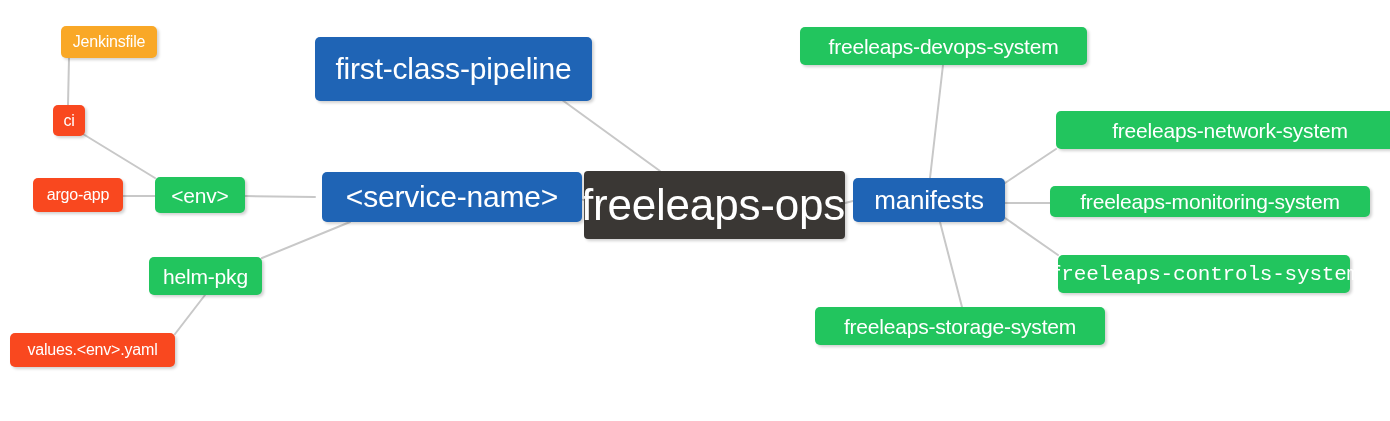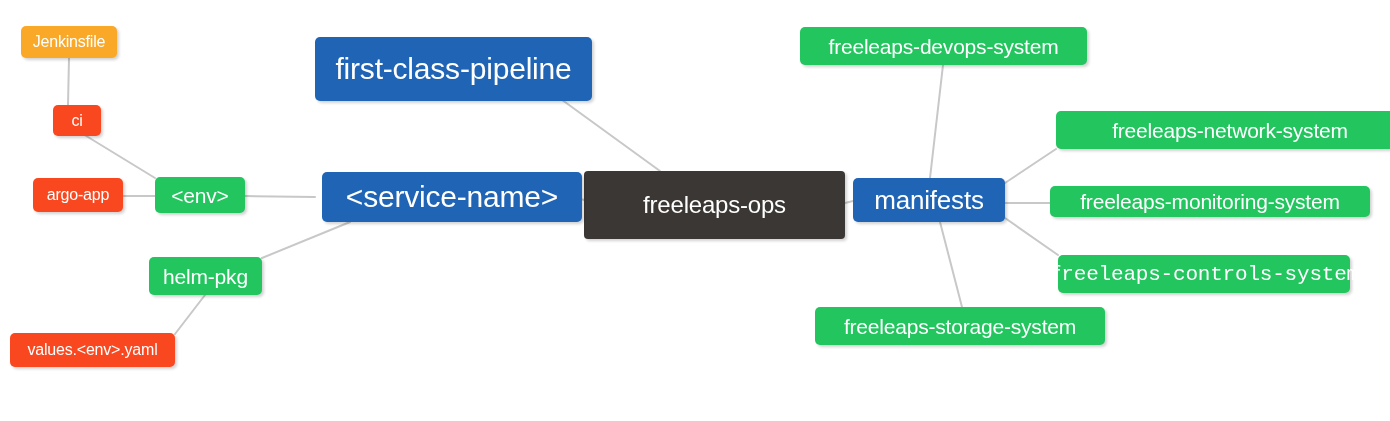--- a/index.html
+++ b/index.html
@@ -40,24 +40,24 @@
     letter-spacing: -0.2px;
     line-height: 1;
     z-index: 2;
   }
   .n-root {
     background: #3a3734;
     border-radius: 4px;
   }
   .n-blue   { background: #1f64b5; }
   .n-green  { background: #22c55e; }
-  .n-orange { background: #f9a827; }
+  .n-orange { background: #f9a827; margin-left: 40px; }
   .n-red    { background: #f9481f; }
 
-  .sz-root  { font-size: 24px; }
+  .sz-root  { font-size: 44px; justify-content: flex-end; }
   .sz-xl    { font-size: 30px; }
   .sz-lg    { font-size: 26px; }
   .sz-md    { font-size: 21px; }
   .sz-sm    { font-size: 16px; }
 </style>
 </head>
 <body>
 
 <div id="mindmap">
   <svg id="edge-layer" viewBox="0 0 1390 421" width="1390" height="421" aria-hidden="true">
@@ -106,21 +106,21 @@
       </div>
       <div class="node n-green sz-md" style="left: 1058px; top: 255px; width: 292px; height: 38px; font-family: Liberation Mono, monospace;">
         <span>freeleaps-controls-system</span>
       </div>
       <div class="node n-green sz-md" style="left: 815px; top: 307px; width: 290px; height: 38px;">
         <span>freeleaps-storage-system</span>
       </div>
       <div class="node n-orange sz-sm" style="left: 21px; top: 26px; width: 96px; height: 32px;">
         <span>Jenkinsfile</span>
       </div>
-      <div class="node n-red sz-sm" style="left: 53px; top: 105px; width: 48px; height: 31px;">
+      <div class="node n-red sz-sm" style="left: 53px; top: 105px; width: 32px; height: 31px;">
         <span>ci</span>
       </div>
       <div class="node n-red sz-sm" style="left: 33px; top: 178px; width: 90px; height: 34px;">
         <span>argo-app</span>
       </div>
       <div class="node n-red sz-sm" style="left: 10px; top: 333px; width: 165px; height: 34px;">
         <span>values.&lt;env&gt;.yaml</span>
       </div>
     </div>
 </div>

